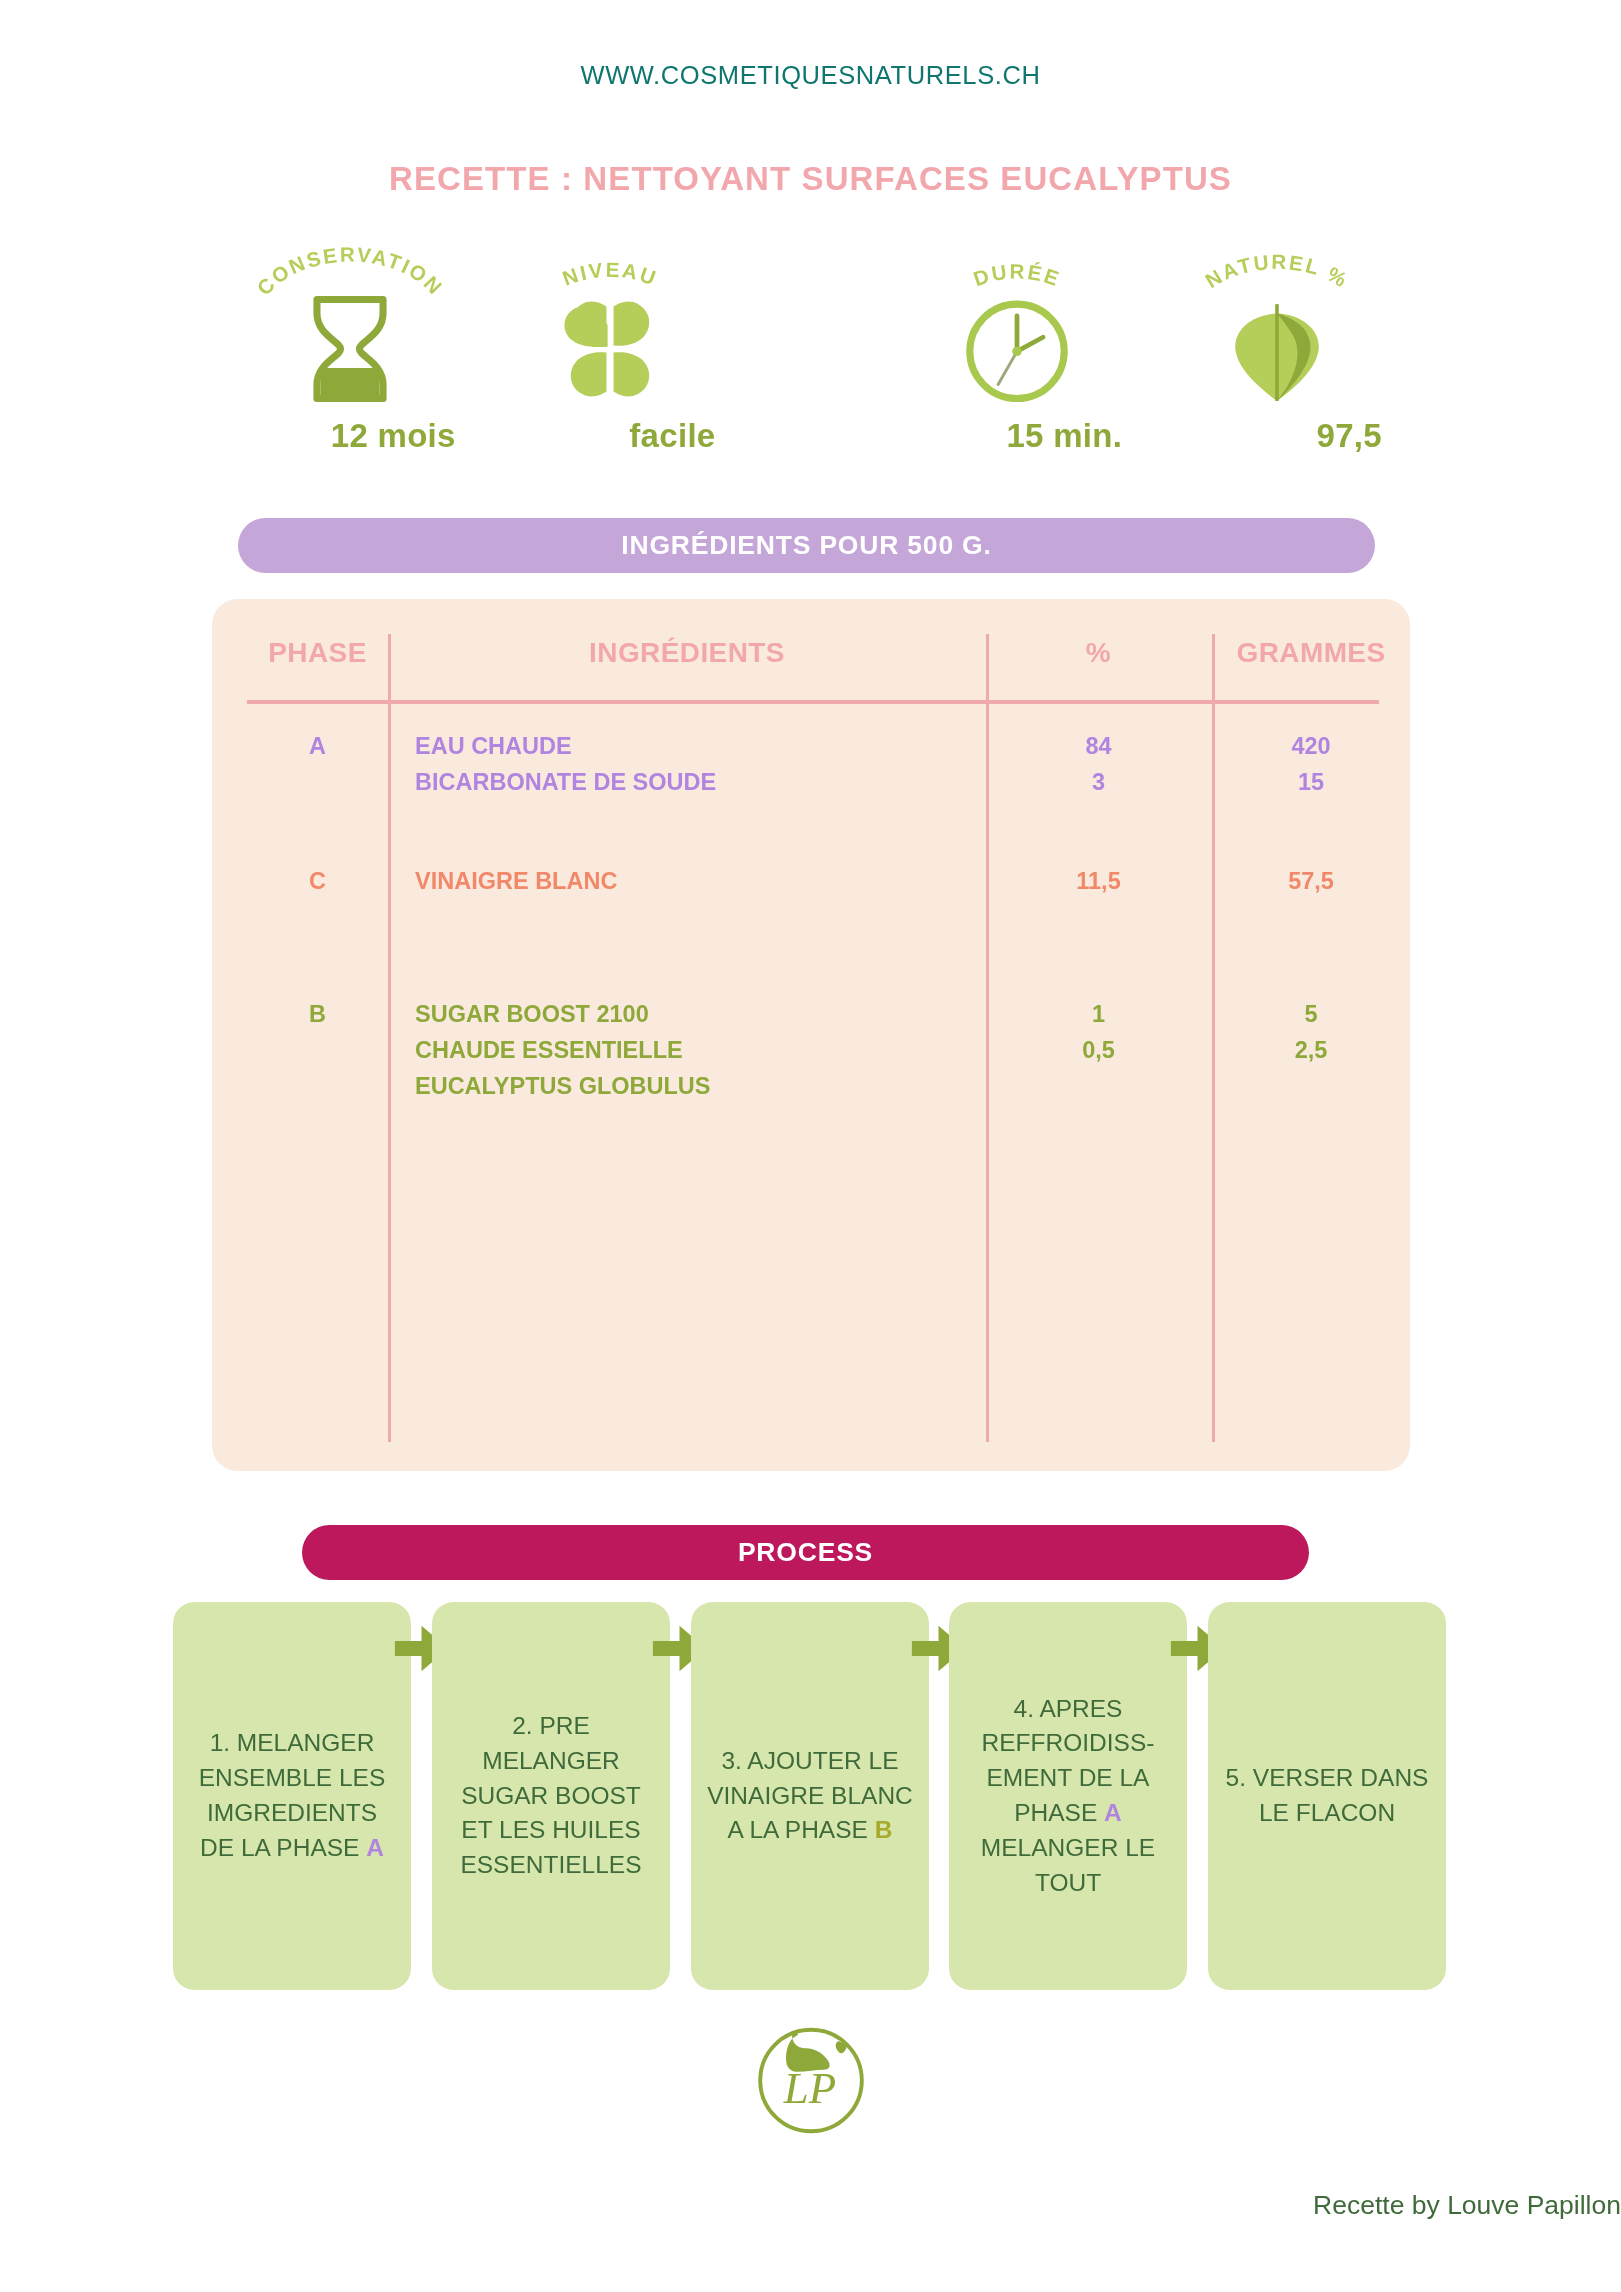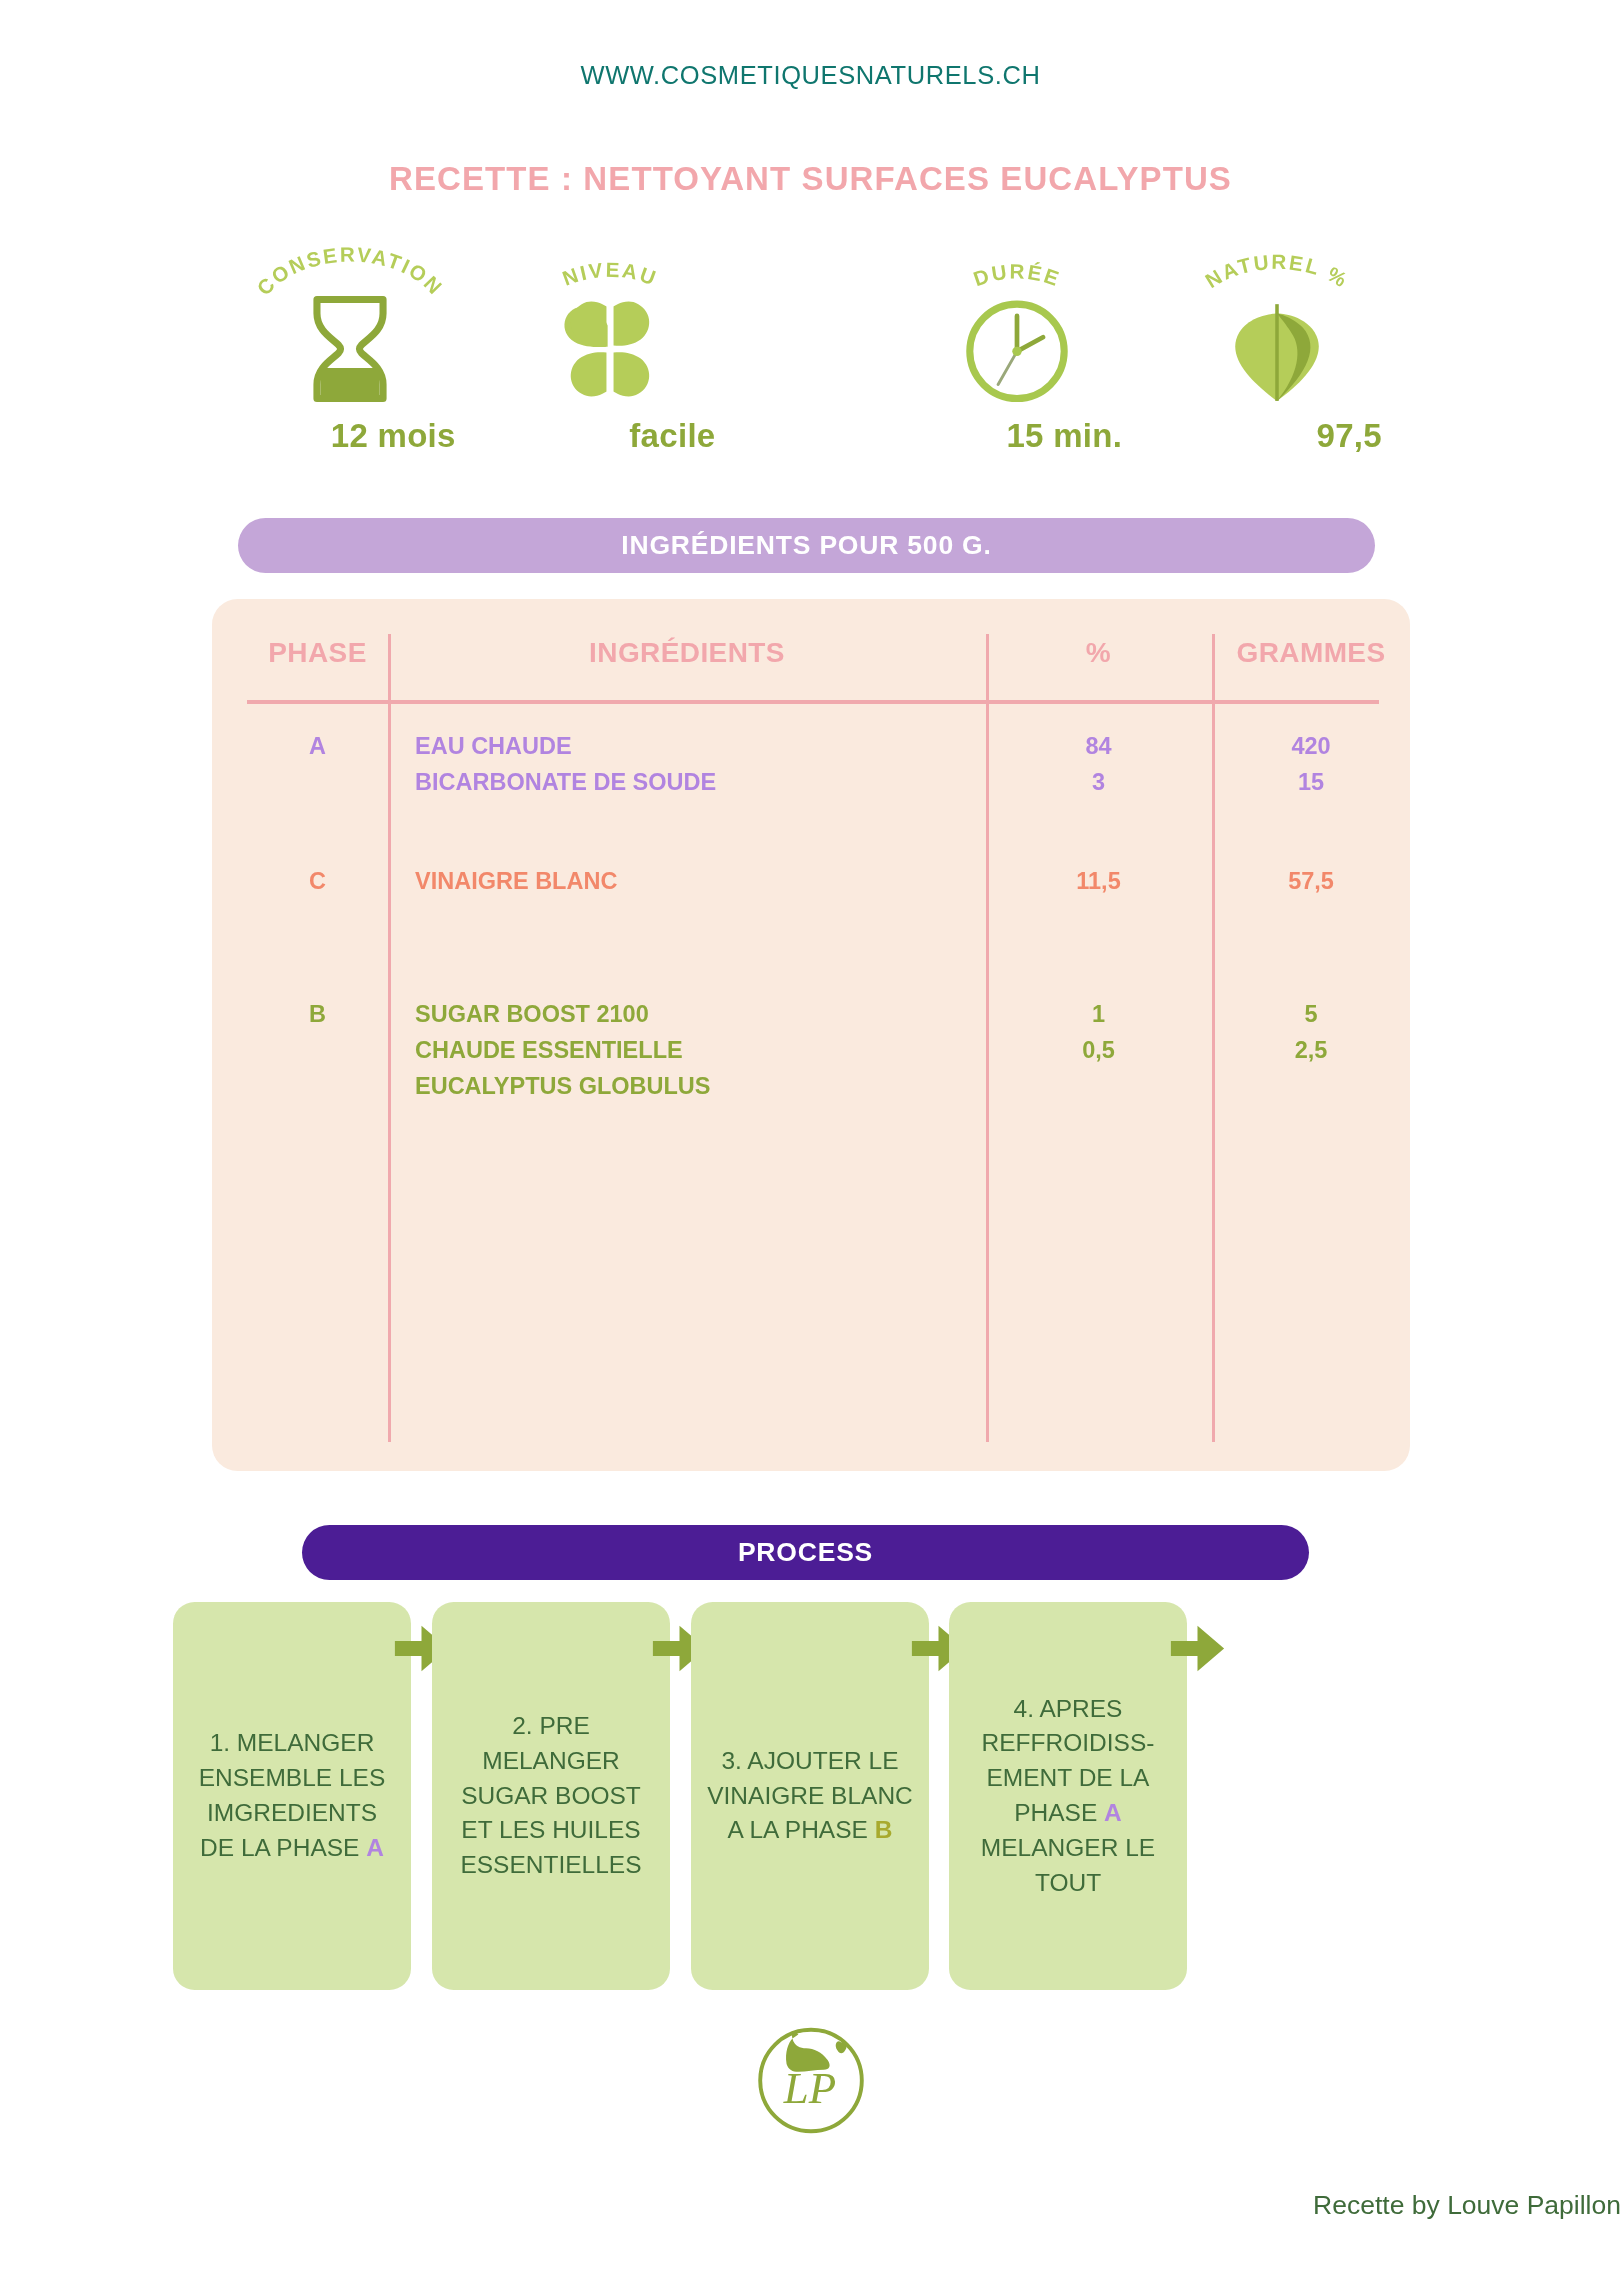--- a/index.html
+++ b/index.html
@@ -119,21 +119,21 @@
     width: 1137px;
     height: 55px;
     background: #c4a6d8;
     font-size: 26.5px;
   }
   .banner-process {
     top: 1525px;
     left: 302px;
     width: 1007px;
     height: 55px;
-    background: #4c1d95;
+    background: #be185d;
     font-size: 26.5px;
   }
 
   
   .table-card {
     position: absolute;
     top: 599px;
     left: 212px;
     width: 1198px;
     height: 872px;
@@ -464,20 +464,25 @@
 
   <div class="step-box" style="left:776px;">
     <div class="step-text">
       <span>4. APRES REFFROIDISS-EMENT DE LA PHASE </span><span class="ph-a">A</span><span> MELANGER LE TOUT</span>
     </div>
   </div>
   <svg class="arrow" style="left:996px;" viewBox="0 0 60 60">
     <path d="M2,22 L30,22 L30,6 L58,30 L30,54 L30,38 L2,38 Z" fill="#8ea83a"></path>
   </svg>
 
+  <div class="step-box" style="left:1035px;">
+    <div class="step-text">
+      <span>5. VERSER DANS LE FLACON</span>
+    </div>
+  </div>
 
 </div>
 
 <svg class="footer-logo" viewBox="0 0 130 130">
   <circle cx="65" cy="65" r="52" fill="none" stroke="#8ea83a" stroke-width="4"></circle>
 
   <path d="M40,48 C38,36 42,26 46,22 C48,30 54,32 60,32 C68,32 76,36 82,44 C86,50 84,54 78,54 C70,54 60,56 52,56 C46,56 42,54 40,48 Z" fill="#8ea83a"></path>
   <path d="M46,22 C44,14 48,12 52,18" fill="#8ea83a"></path>
 
   <path d="M92,34 C88,28 92,22 96,26 C100,22 104,28 100,34 C98,38 94,38 92,34 Z" fill="#8ea83a"></path>

